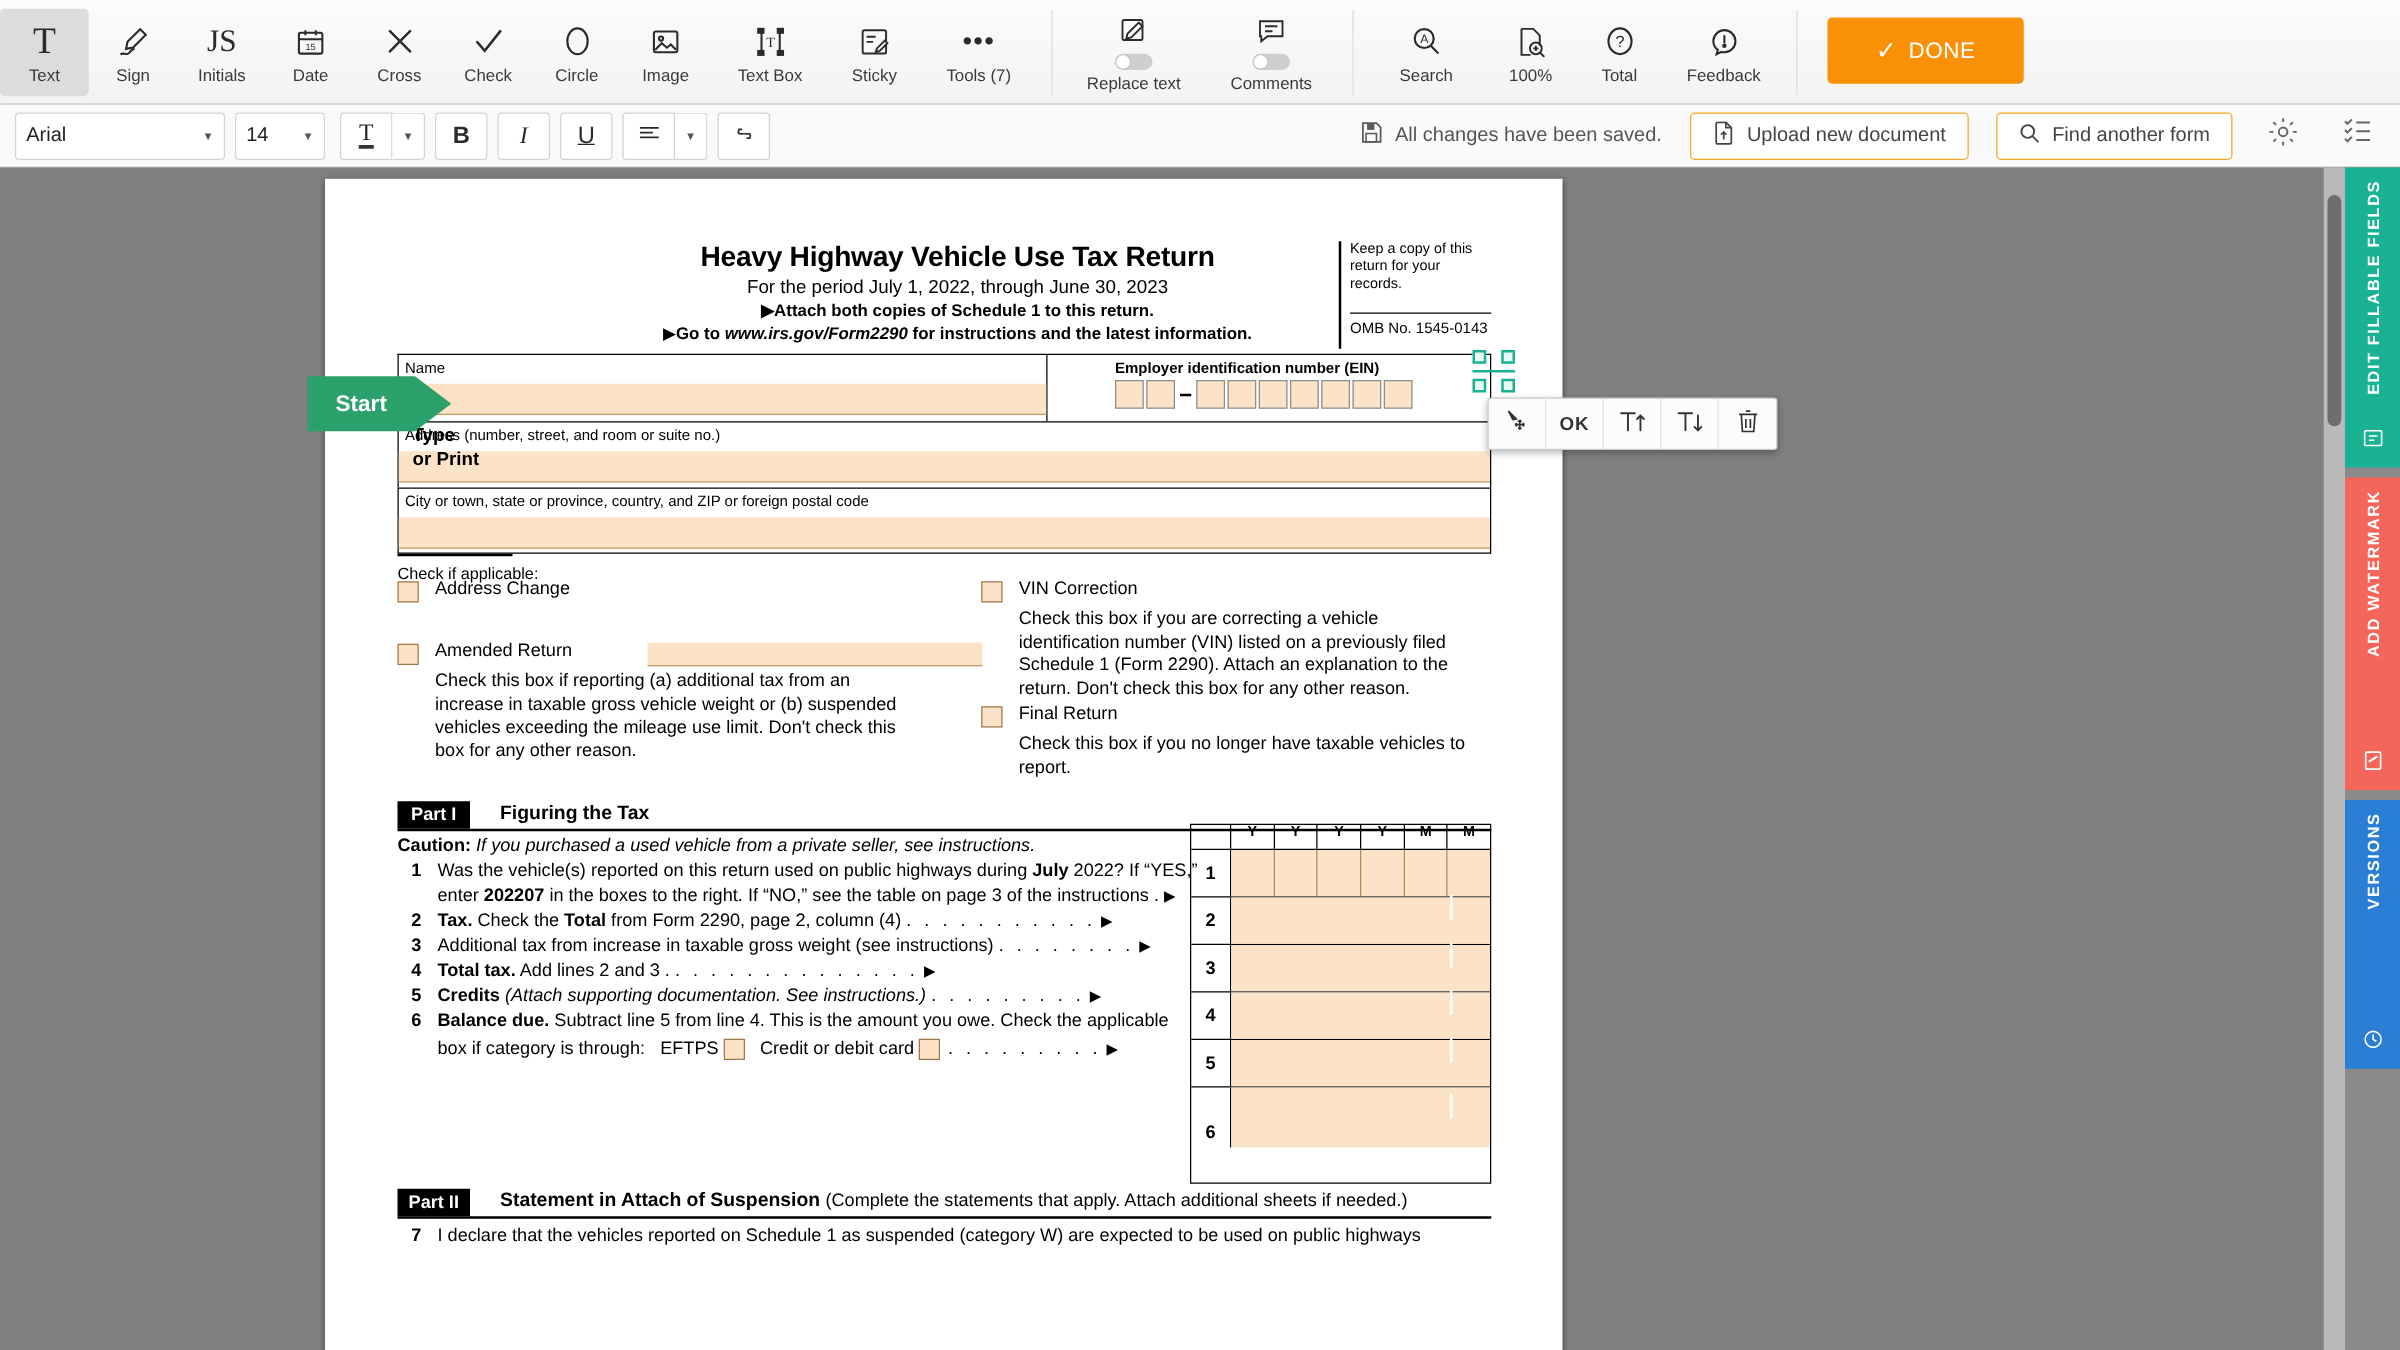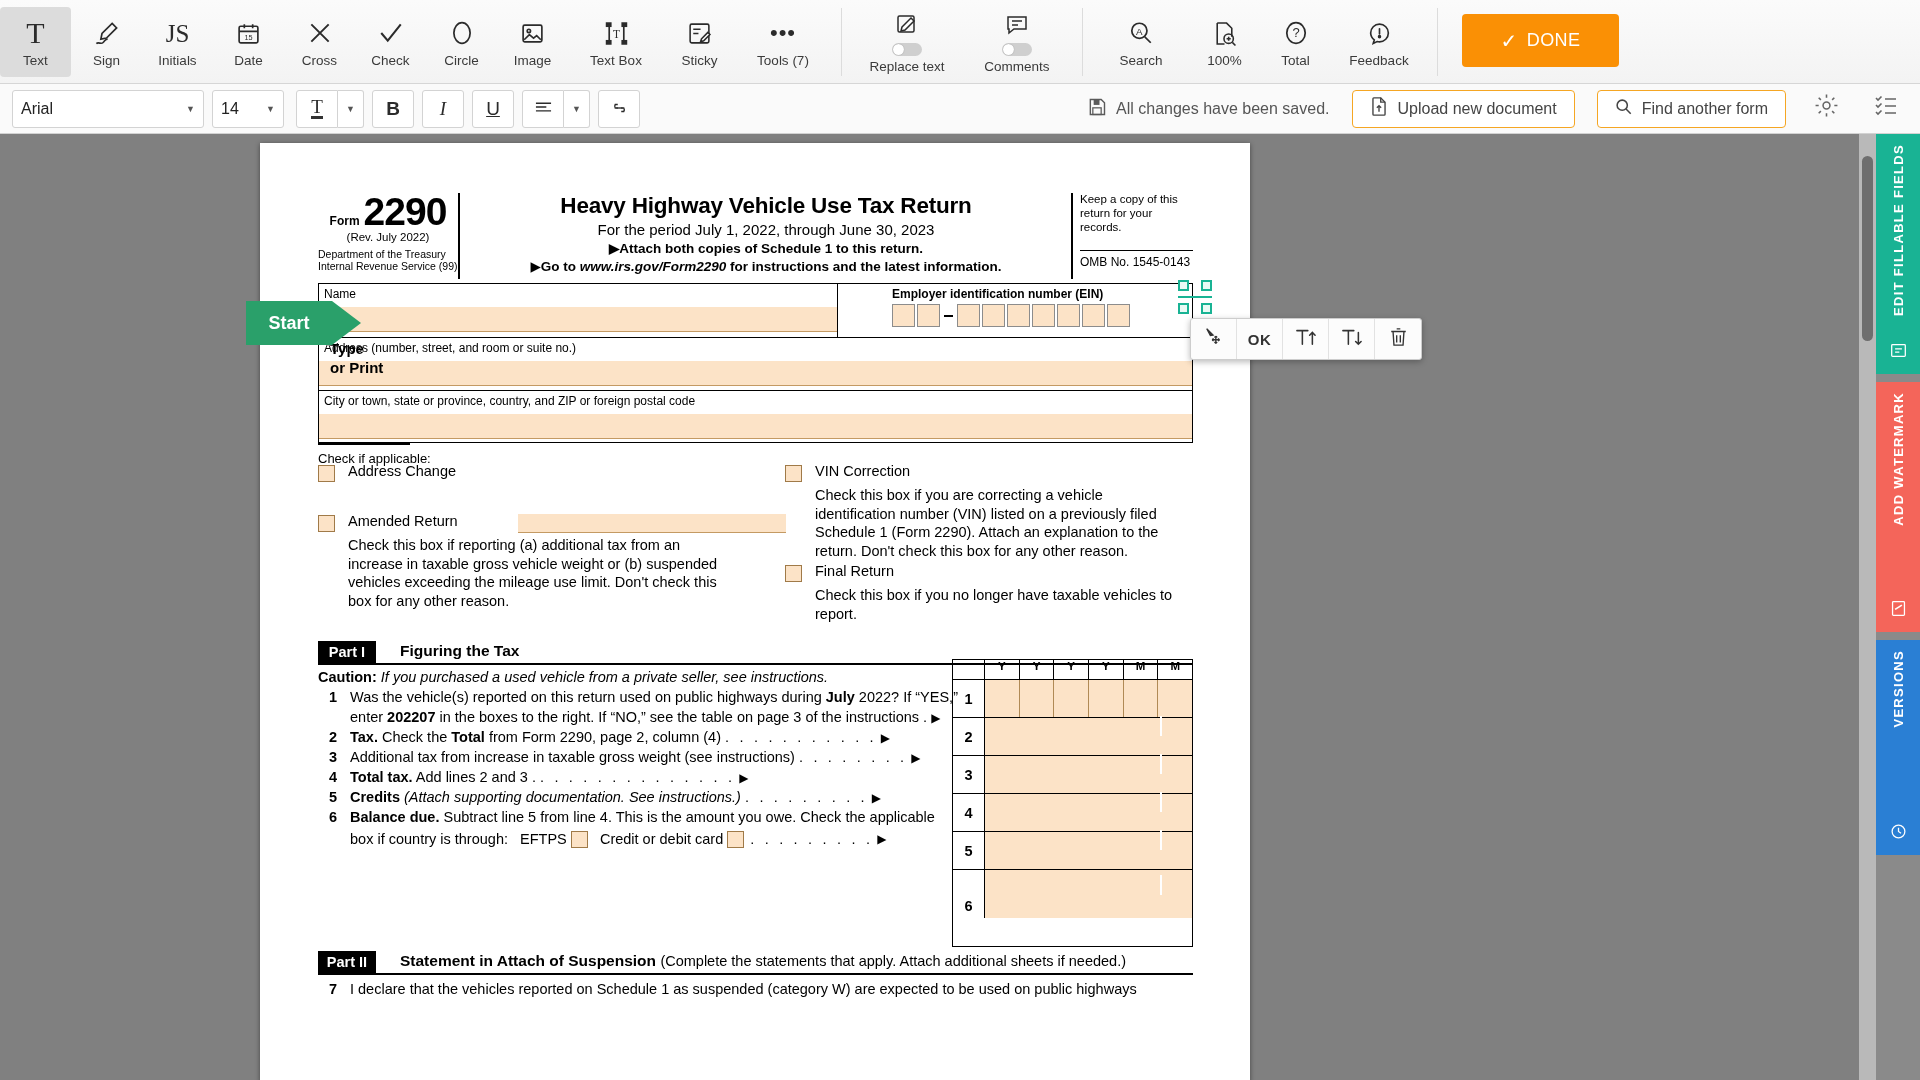--- a/index.html
+++ b/index.html
@@ -61,21 +61,21 @@
     position: absolute; top: 84px; left: 0;
     width: 1920px; height: 50px;
     background: #fafafa; border-bottom: 1px solid #d2d2d2;
     display: flex; align-items: center;
   }
   .fmt-box {
     height: 38px; border: 1px solid #d3d3d3; background: #fff;
     display: flex; align-items: center; border-radius: 3px;
   }
   #font-family-select {
-    margin-left: 12px; width: 192px; padding: 0 8px;
+    margin-left: 12px; width: 168px; padding: 0 8px;
     justify-content: space-between; cursor: pointer;
   }
   #font-family-select .val { font-size: 16px; color: #222; }
   #font-size-select {
     margin-left: 8px; width: 72px; padding: 0 8px;
     justify-content: space-between; cursor: pointer;
   }
   #font-size-select .val { font-size: 16px; color: #222; }
   .caret { font-size: 9px; color: #555; }
 
@@ -586,29 +586,20 @@
         </svg>
     </span>
   </div>
 </div>
 
 <div id="workspace">
 
   <div id="doc-page">
 
     <div id="form-header">
-      <div id="form-num-cell">
-        <div id="form-num-line">
-          <span id="form-word">Form</span>
-          <span id="form-number">2290</span>
-        </div>
-        <div id="form-rev">(Rev. July 2022)</div>
-        <div id="form-dept" style="white-space:pre-line;">Department of the Treasury
-Internal Revenue Service (99)</div>
-      </div>
 
       <div id="form-title-cell">
         <div id="form-title">Heavy Highway Vehicle Use Tax Return</div>
         <div id="form-period">For the period July 1, 2022, through June 30, 2023</div>
         <div class="form-arrow-line">
           ▶<span>Attach both copies of Schedule 1 to this return.</span>
         </div>
         <div class="form-arrow-line" style="font-weight:normal;font-size:13.5px;">
           ▶<b>Go to </b><i style="font-weight:bold;">www.irs.gov/Form2290</i><b> for instructions and the latest information.</b>
         </div>
@@ -721,21 +712,21 @@
         <span class="ln-txt"><b>Credits</b><i> (Attach supporting documentation. See instructions.)</i> <span class="ln-dots">. . . . . . . . .</span><span class="ln-arrow">▶</span></span>
       </div>
 
       <div class="ln-row" style="height:20px;">
         <span class="ln-no">6</span>
         <span class="ln-txt"><b>Balance due.</b><span> Subtract line 5 from line 4. This is the amount you owe. Check the applicable</span></span>
       </div>
       <div class="ln-row" style="height:20px;">
         <span class="ln-no"></span>
         <span class="ln-txt" style="display:flex;align-items:center;">
-            <span style="white-space:pre;">box if country is through:   EFTPS </span>
+            <span style="white-space:pre;">box if category is through:   EFTPS </span>
             <span class="chkbox"></span>
             <span style="white-space:pre;">   Credit or debit card </span>
             <span class="chkbox"></span>
             <span class="ln-dots" style="margin-left:6px;">. . . . . . . . .</span>
             <span class="ln-arrow">▶</span>
           </span>
       </div>
     </div>
 
     <div id="amount-cols">

